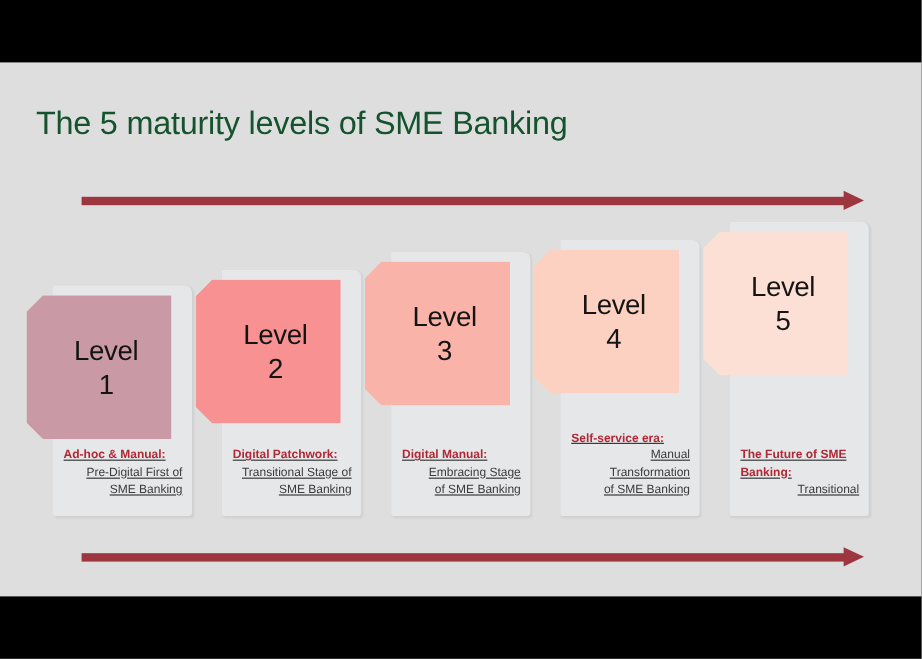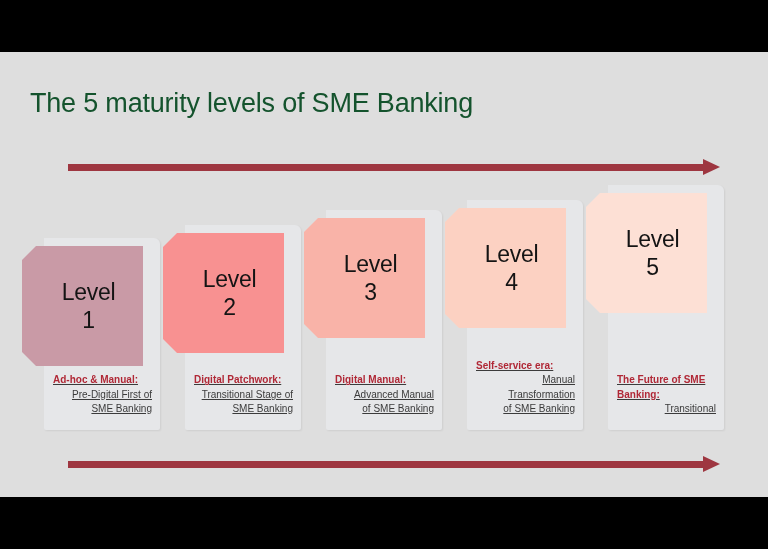--- a/index.html
+++ b/index.html
@@ -140,21 +140,21 @@
           <span class="body-line">SME Banking</span>
         </div>
       </div>
       <div class="card" style="left: 304px; width: 138px; height: 220px;">
         <div class="sheet" style="width: 116px;"></div>
         <div class="tag" style="background: rgb(249, 179, 168); top: 8px;">
           <div class="tag-label"><span>Level</span><span class="num">3</span></div>
         </div>
         <div class="desc">
           <span class="head-line">Digital Manual:</span>
-          <span class="body-line">Advanced Manual</span>
+          <span class="body-line">Embracing Stage</span>
           <span class="body-line">of SME Banking</span>
         </div>
       </div>
       <div class="card" style="left: 445px; width: 138px; height: 230px;">
         <div class="sheet" style="width: 116px;"></div>
         <div class="tag" style="background: rgb(252, 209, 194); top: 8px;">
           <div class="tag-label"><span>Level</span><span class="num">4</span></div>
         </div>
         <div class="desc">
           <span class="head-line">Self-service era:</span>

